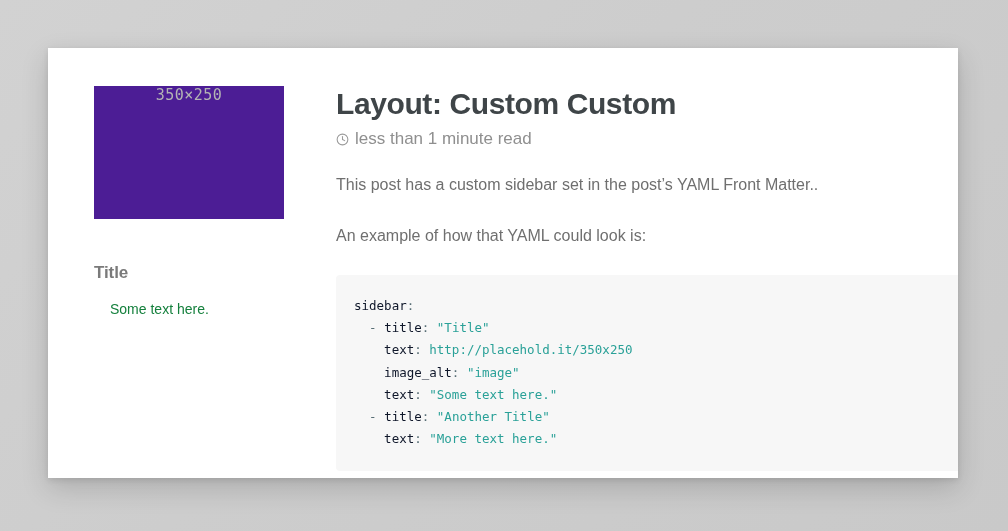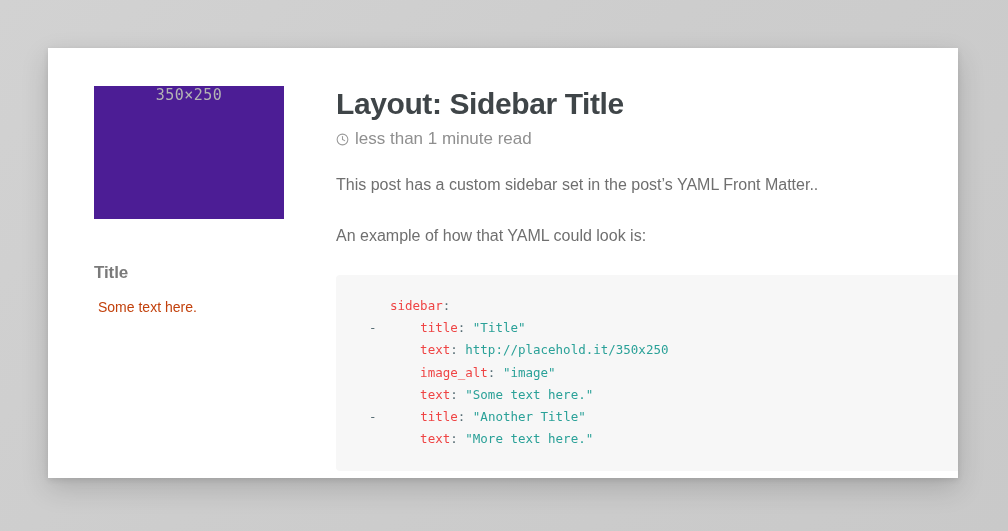--- a/index.html
+++ b/index.html
@@ -59,22 +59,22 @@
   }
   .sidebar-title {
     font-size: 17px;
     font-weight: bold;
     color: #7a7a7a;
     margin: 0 0 14px 0;
     letter-spacing: -0.1px;
   }
   .sidebar-text {
     font-size: 14px;
-    color: #c2410c;
-    margin: 4px;
+    color: #15803d;
+    margin: 16px;
     line-height: 1.5;
   }
 
   
   .main {
     flex: 1 1 auto;
     padding-left: 26px;
     min-width: 0;
   }
 
@@ -118,21 +118,21 @@
     min-height: 150px;
   }
   .code-pre {
     margin: 0;
     font-family: "DejaVu Sans Mono", monospace;
     font-size: 12.5px;
     line-height: 1.78;
     color: #586e75;
     white-space: pre;
   }
-  .tok-key   { color: #ef4444; margin-left: 36px; }
+  .tok-key   { color: #0f172a; }
   .tok-str   { color: #2aa198; }
   .tok-val   { color: #2aa198; }
   .tok-punct { color: #586e75; }
   .tok-dash  { color: #586e75; }
 </style>
 </head>
 <body>
 
 <div class="page-card">
   <div class="layout">
@@ -146,21 +146,21 @@
       <div class="sidebar-block">
         <h3 class="sidebar-title">Title</h3>
         <p class="sidebar-text">Some text here.</p>
       </div>
 
 
     </aside>
 
     <main class="main">
 
-      <h1 class="post-title">Layout: Sidebar Title</h1>
+      <h1 class="post-title">Layout: Custom Custom</h1>
 
       <div class="post-meta">
         <span class="clock-icon">
           <svg viewBox="0 0 16 16" width="13" height="13" aria-hidden="true">
             <circle cx="8" cy="8" r="6.6" fill="none" stroke="#9a9a9a" stroke-width="1.3"></circle>
             <line x1="8" y1="8" x2="8" y2="4.3" stroke="#9a9a9a" stroke-width="1.3" stroke-linecap="round"></line>
             <line x1="8" y1="8" x2="10.7" y2="9.4" stroke="#9a9a9a" stroke-width="1.3" stroke-linecap="round"></line>
           </svg>
         </span>
         <span>less than 1 minute read</span>

